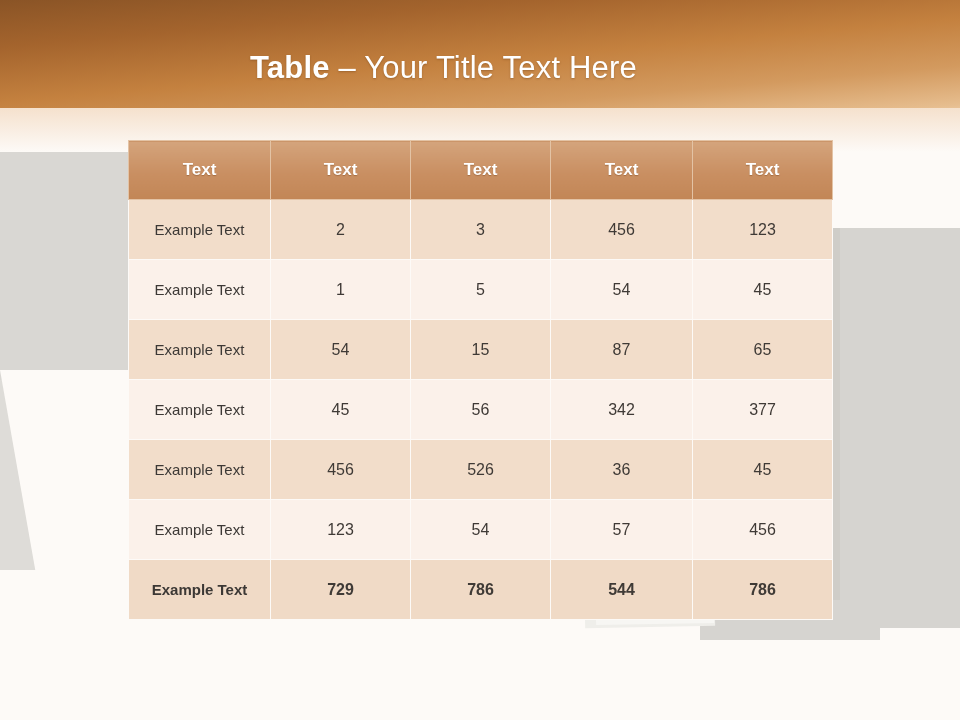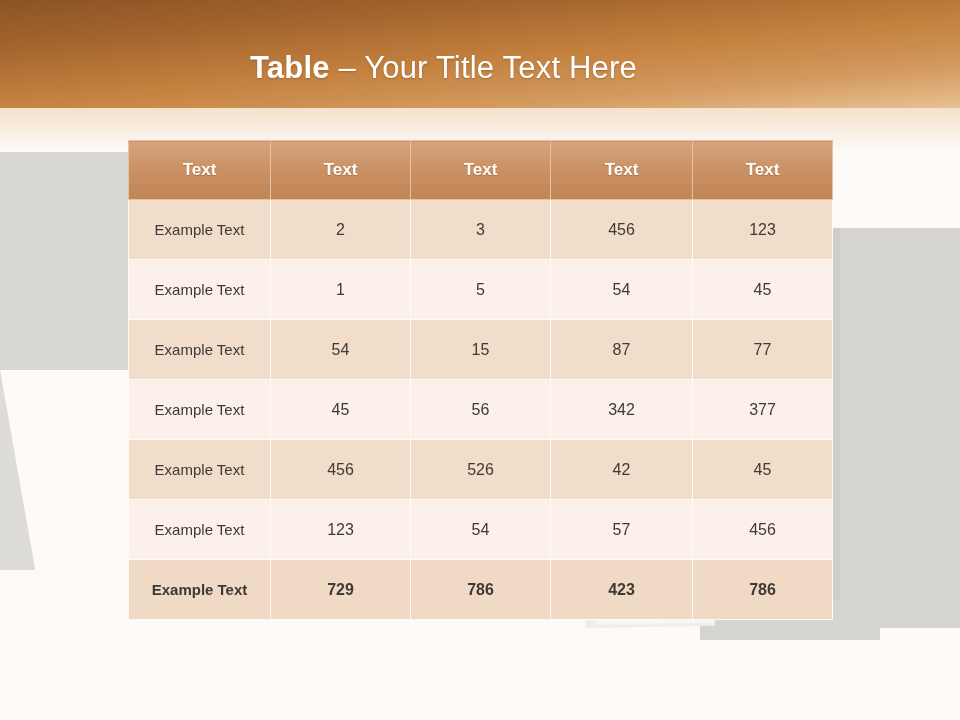--- a/index.html
+++ b/index.html
@@ -237,47 +237,47 @@
           <td>1</td>
           <td>5</td>
           <td>54</td>
           <td>45</td>
         </tr>
         <tr class="odd">
           <td class="label">Example Text</td>
           <td>54</td>
           <td>15</td>
           <td>87</td>
-          <td>77</td>
+          <td>65</td>
         </tr>
         <tr class="even">
           <td class="label">Example Text</td>
           <td>45</td>
           <td>56</td>
           <td>342</td>
           <td>377</td>
         </tr>
         <tr class="odd">
           <td class="label">Example Text</td>
           <td>456</td>
           <td>526</td>
-          <td>42</td>
+          <td>36</td>
           <td>45</td>
         </tr>
         <tr class="even">
           <td class="label">Example Text</td>
           <td>123</td>
           <td>54</td>
           <td>57</td>
           <td>456</td>
         </tr>
         <tr class="total">
           <td class="label">Example Text</td>
           <td>729</td>
           <td>786</td>
-          <td>423</td>
+          <td>544</td>
           <td>786</td>
         </tr>
       </tbody>
     </table>
   </div>
 
 </div>
 
 </body></html>

